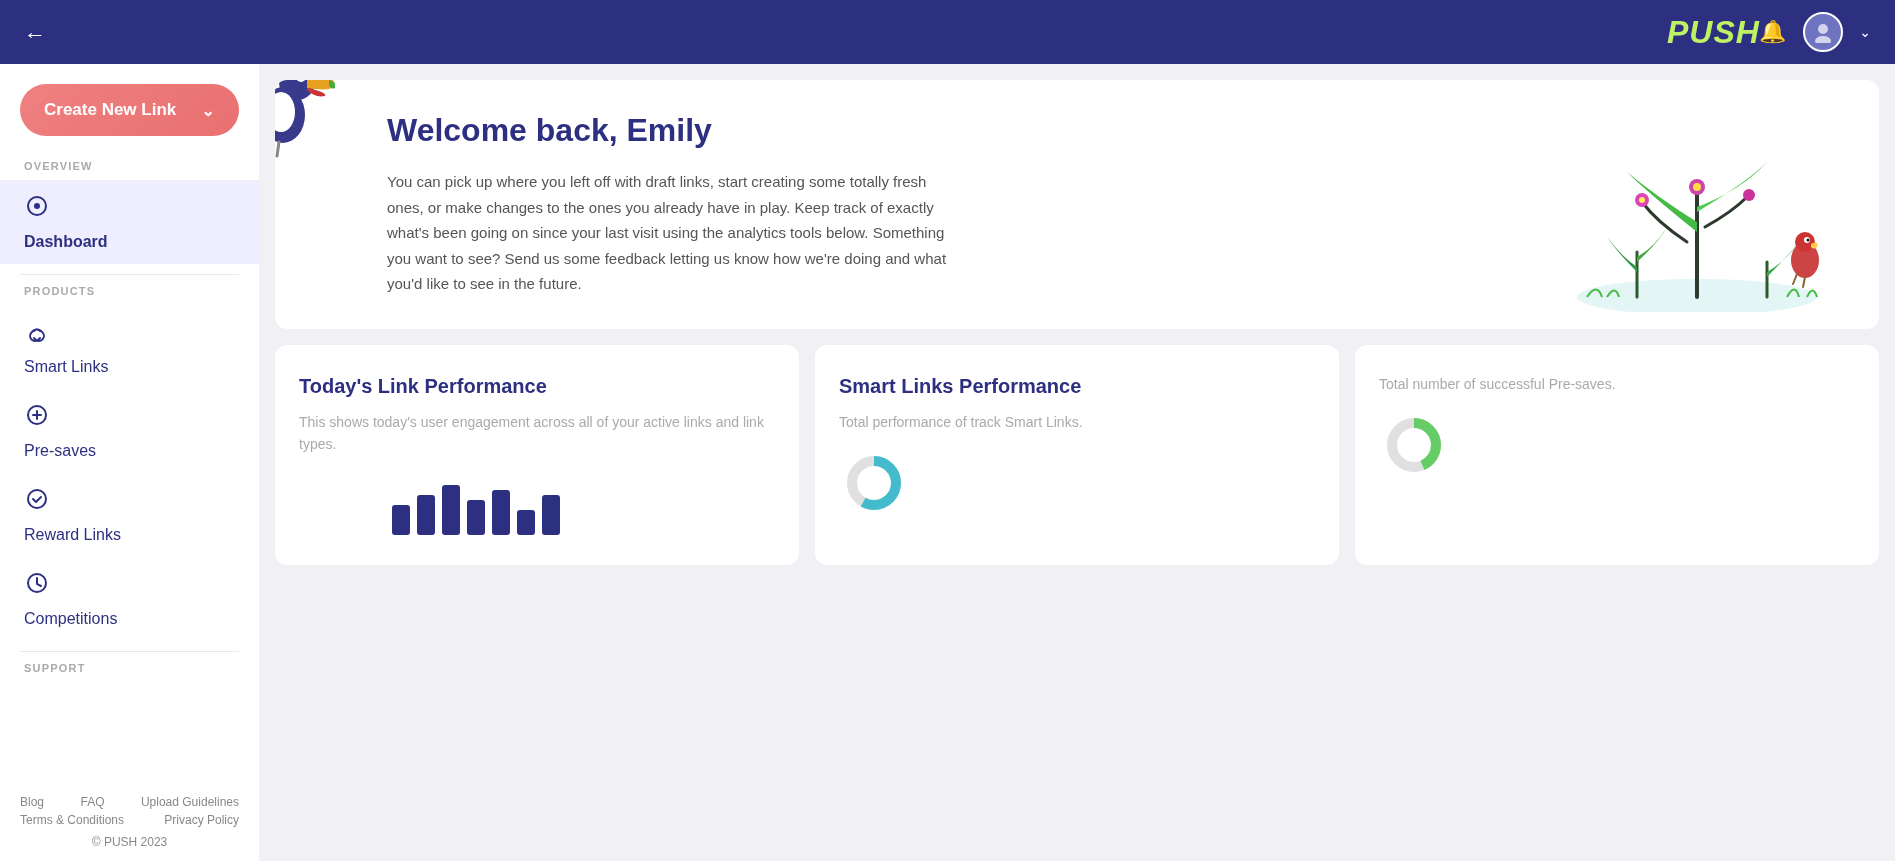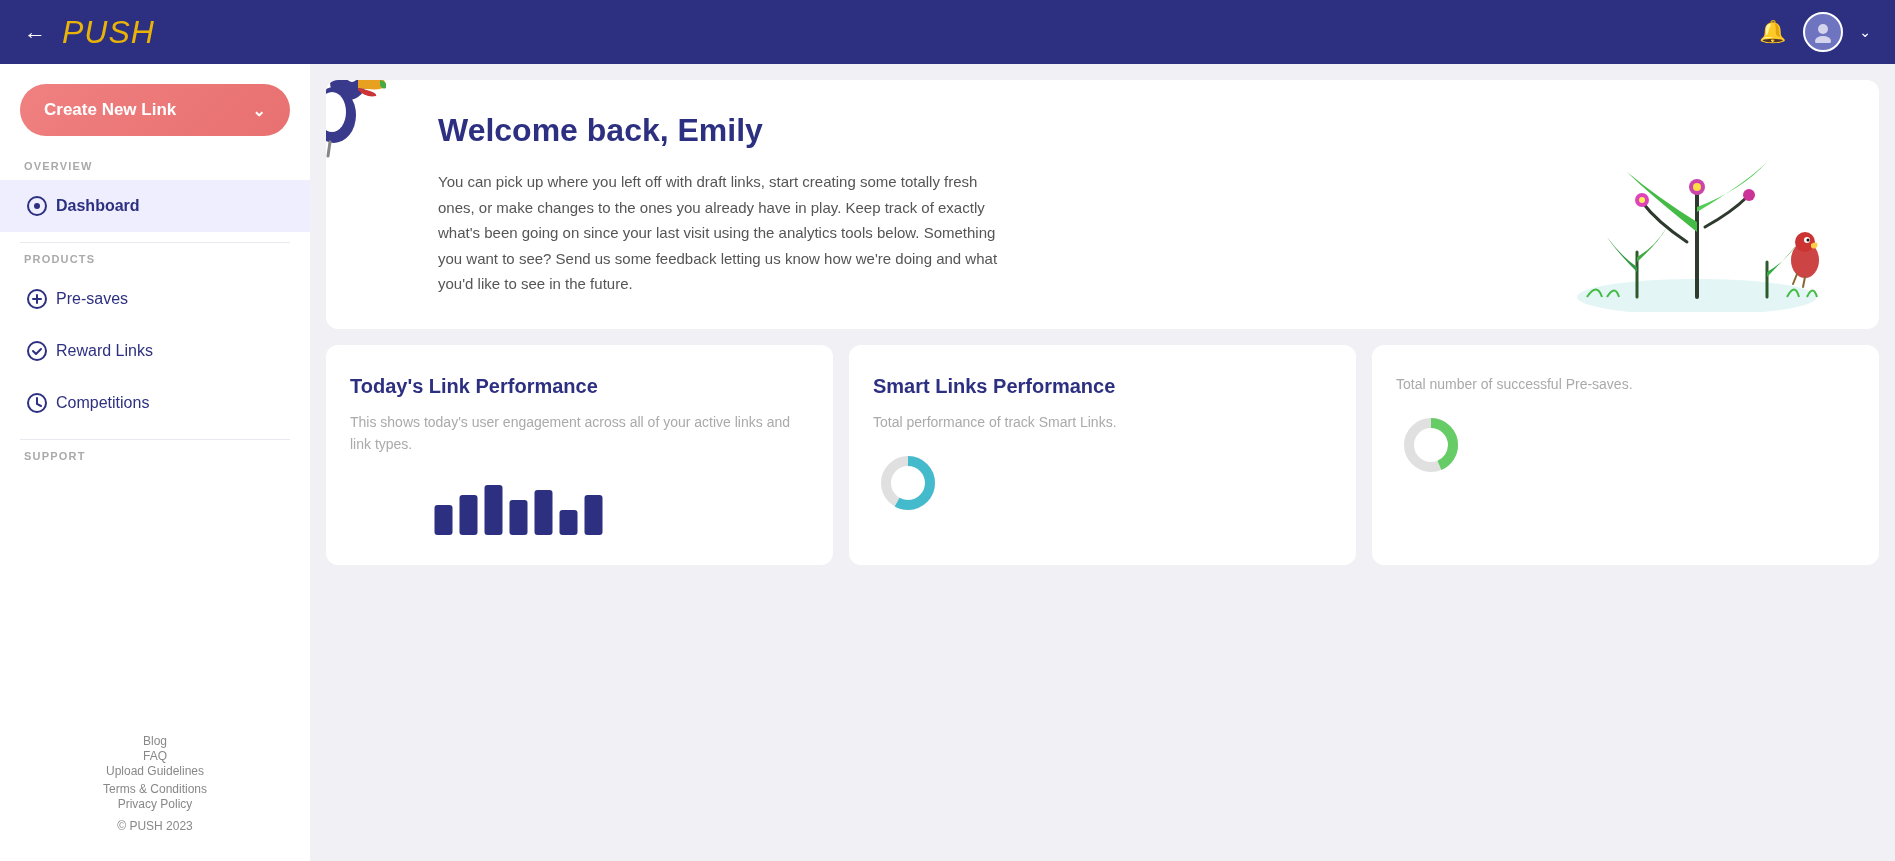--- a/index.html
+++ b/index.html
@@ -14,26 +14,27 @@
       padding: 0 24px;
       flex-shrink: 0;
     }
     .topnav-back {
       color: white;
       font-size: 22px;
       cursor: pointer;
       margin-right: 16px;
     }
     .topnav-logo {
-      color: #eab308;
+      color: #bef264;
       font-size: 32px;
-      font-weight: 400;
+      font-weight: 700;
       font-style: italic;
       letter-spacing: 1px;
       flex: 1;
+      text-align: right;
     }
     .topnav-right {
       display: flex;
       align-items: center;
       gap: 16px;
     }
     .topnav-bell {
       color: white;
       font-size: 22px;
       cursor: pointer;
@@ -59,26 +60,26 @@
 
     
     .layout {
       display: flex;
       flex: 1;
       overflow: hidden;
     }
 
     
     .sidebar {
-      width: 310px;
+      width: 259px;
       background: white;
       flex-shrink: 0;
       display: flex;
       flex-direction: column;
-      padding: 20px 0 16px 0;
+      padding: 20px 0 0 0;
       overflow-y: auto;
     }
     .create-btn {
       margin: 0 20px 24px 20px;
       background: linear-gradient(135deg, #f08080, #e87070);
       color: white;
       border: none;
       border-radius: 30px;
       padding: 16px 24px;
       font-size: 17px;
@@ -93,29 +94,30 @@
     .sidebar-section-label {
       color: #aaa;
       font-size: 11px;
       font-weight: 700;
       letter-spacing: 1.2px;
       text-transform: uppercase;
       padding: 0 24px 8px 24px;
     }
     .sidebar-item {
       display: flex;
-      align-items: center;
-      gap: 6px;
+      align-items: flex-start;
+      gap: 14px;
       padding: 13px 24px;
       cursor: pointer;
       color: #2d3080;
       font-size: 16px;
       font-weight: 500;
       border-radius: 0;
       transition: background 0.15s;
+      flex-direction: column;
     }
     .sidebar-item.active { background: #eeeeff; font-weight: 700; }
     .sidebar-icon {
       width: 26px;
       height: 26px;
       display: flex;
       align-items: center;
       justify-content: center;
       flex-shrink: 0;
     }
@@ -128,24 +130,23 @@
     .sidebar-footer {
       margin-top: auto;
       padding: 16px 20px 12px 20px;
       font-size: 12px;
       color: #888;
       text-align: center;
     }
     .sidebar-footer-links {
       display: flex;
       gap: 1px;
-      justify-content: flex-start;
+      justify-content: space-between;
       margin-bottom: 4px;
       flex-wrap: wrap;
-      flex-direction: column;
     }
     .sidebar-footer-links a {
       color: #888;
       text-decoration: none;
       font-size: 12px;
     }
 
     
     .main {
       flex: 1;
@@ -266,20 +267,29 @@
       </span>
       <span>Dashboard</span>
     </div>
 
     <div class="sidebar-divider"></div>
 
     <div class="sidebar-section-label">PRODUCTS</div>
     <div class="sidebar-item">
       <span class="sidebar-icon">
         <svg width="22" height="22" viewBox="0 0 22 22" fill="none">
+          <path d="M8 11a5 5 0 0 1 7.07 0l1.42 1.41a5 5 0 0 1-7.07 7.07L8 18.07" stroke="#2d3080" stroke-width="2" stroke-linecap="round"></path>
+          <path d="M14 11a5 5 0 0 0-7.07 0L5.51 12.42a5 5 0 0 0 7.07 7.07L14 18.07" stroke="#2d3080" stroke-width="2" stroke-linecap="round"></path>
+        </svg>
+      </span>
+      <span>Smart Links</span>
+    </div>
+    <div class="sidebar-item">
+      <span class="sidebar-icon">
+        <svg width="22" height="22" viewBox="0 0 22 22" fill="none">
           <circle cx="11" cy="11" r="9" stroke="#2d3080" stroke-width="2"></circle>
           <path d="M11 7v8M7 11h8" stroke="#2d3080" stroke-width="2" stroke-linecap="round"></path>
         </svg>
       </span>
       <span>Pre-saves</span>
     </div>
     <div class="sidebar-item">
       <span class="sidebar-icon">
         <svg width="22" height="22" viewBox="0 0 22 22" fill="none">
           <circle cx="11" cy="11" r="9" stroke="#2d3080" stroke-width="2"></circle>

